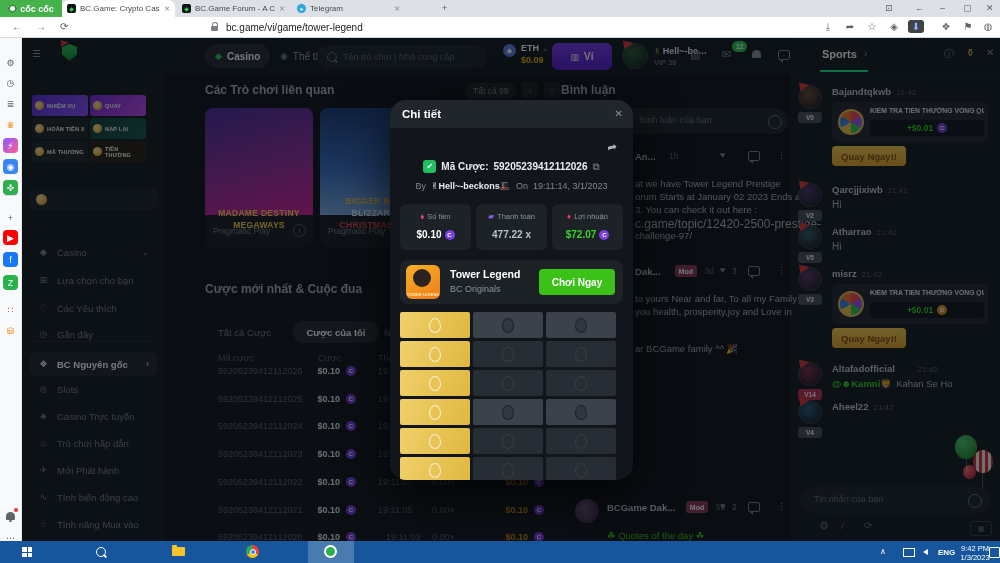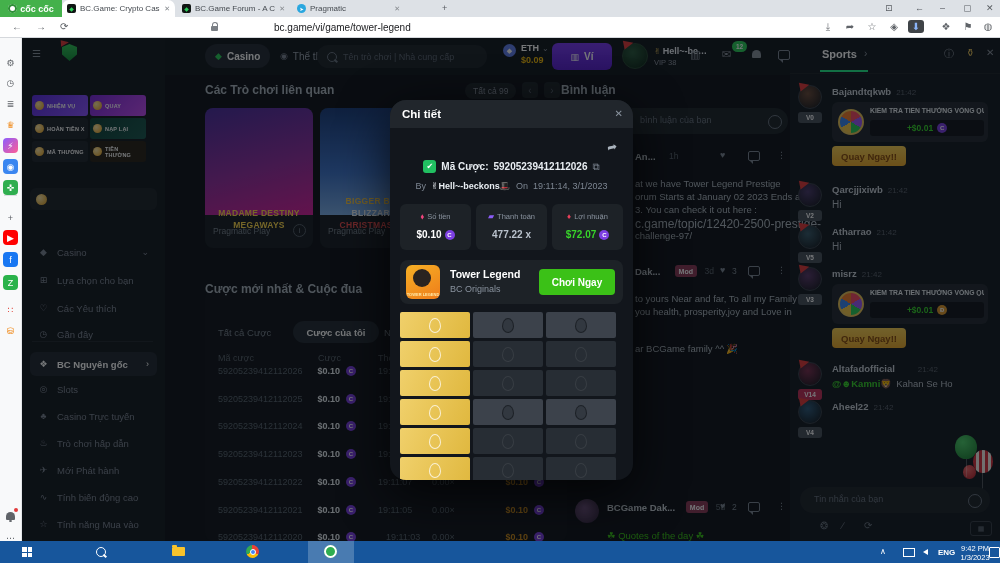--- a/index.html
+++ b/index.html
@@ -16,21 +16,21 @@
   .fav{width:9px;height:9px;border-radius:2px;background:#101513;color:#2ecc5a;font-size:6px;
     display:flex;align-items:center;justify-content:center;flex:none;}
   .fav.tg{border-radius:50%;background:#2aa7df;color:#fff;font-size:5px;}
   .tt{flex:1;overflow:hidden;white-space:nowrap;}
   .tc{font-size:7px;color:#85898e;}
   .wctl{position:absolute;top:3px;font-size:9px;color:#5a5e63;}
   #addrbar{position:absolute;left:0;top:17px;width:1000px;height:21px;background:#fff;border-bottom:1px solid #d5d8dc;box-sizing:border-box;}
   .navic{position:absolute;top:4px;font-size:10px;color:#5f6368;}
   .lock{position:absolute;left:211px;top:9px;width:7px;height:5px;background:#7a7f85;border-radius:1px;}
   .lock:before{content:"";position:absolute;left:1px;top:-4px;width:4px;height:4px;border:1.2px solid #7a7f85;border-bottom:none;border-radius:3px 3px 0 0;}
-  #url{position:absolute;left:226px;top:5px;font-size:10px;color:#202124;margin-left:48px;}
+  #url{position:absolute;left:226px;top:5px;font-size:10px;color:#202124;}
   .aic{position:absolute;top:4px;font-size:10px;color:#5f6368;width:16px;text-align:center;}
   .aic.dl{background:#3f4347;border-radius:3px;color:#8ab4f8;height:13px;line-height:13px;top:3px;}
   
   #bside{position:absolute;left:0;top:38px;width:22px;height:503px;background:#f8f9fa;border-right:1px solid #e4e6e9;box-sizing:border-box;}
   .bsic{position:absolute;left:3px;width:15px;height:15px;border-radius:4px;display:flex;align-items:center;justify-content:center;font-size:9px;}
   .bdiv{position:absolute;left:4px;width:13px;height:1px;background:#dadce0;}
   .reddot{position:absolute;width:4px;height:4px;border-radius:50%;background:#e23b3b;}
   .bellx{position:relative;width:9px;height:8px;background:#5f6368;border-radius:4.5px 4.5px 1px 1px;}
   .bellx:after{content:"";position:absolute;left:3px;bottom:-2px;width:3px;height:2px;background:#5f6368;border-radius:50%;}
   
@@ -132,21 +132,21 @@
           <span class="tt">BC.Game: Crypto Casino Gan</span>
           <span class="tc">✕</span>
         </div>
         <div class="tab" style="left: 177px; width: 113px;">
           <span class="fav">◆</span>
           <span class="tt">BC.Game Forum - A Cryptoc</span>
           <span class="tc">✕</span>
         </div>
         <div class="tab" style="left: 292px; width: 113px;">
           <span class="fav tg">➤</span>
-          <span class="tt">Pragmatic</span>
+          <span class="tt">Telegram</span>
           <span class="tc">✕</span>
         </div>
       </div>
     <span class="wctl" style="left:442px;">+</span>
     <span class="wctl" style="left:885px;">⊡</span>
     <span class="wctl" style="left:915px;">←</span>
     <span class="wctl" style="left:940px;">–</span>
     <span class="wctl" style="left:963px;">▢</span>
     <span class="wctl" style="left:986px;">✕</span>
   </div>

